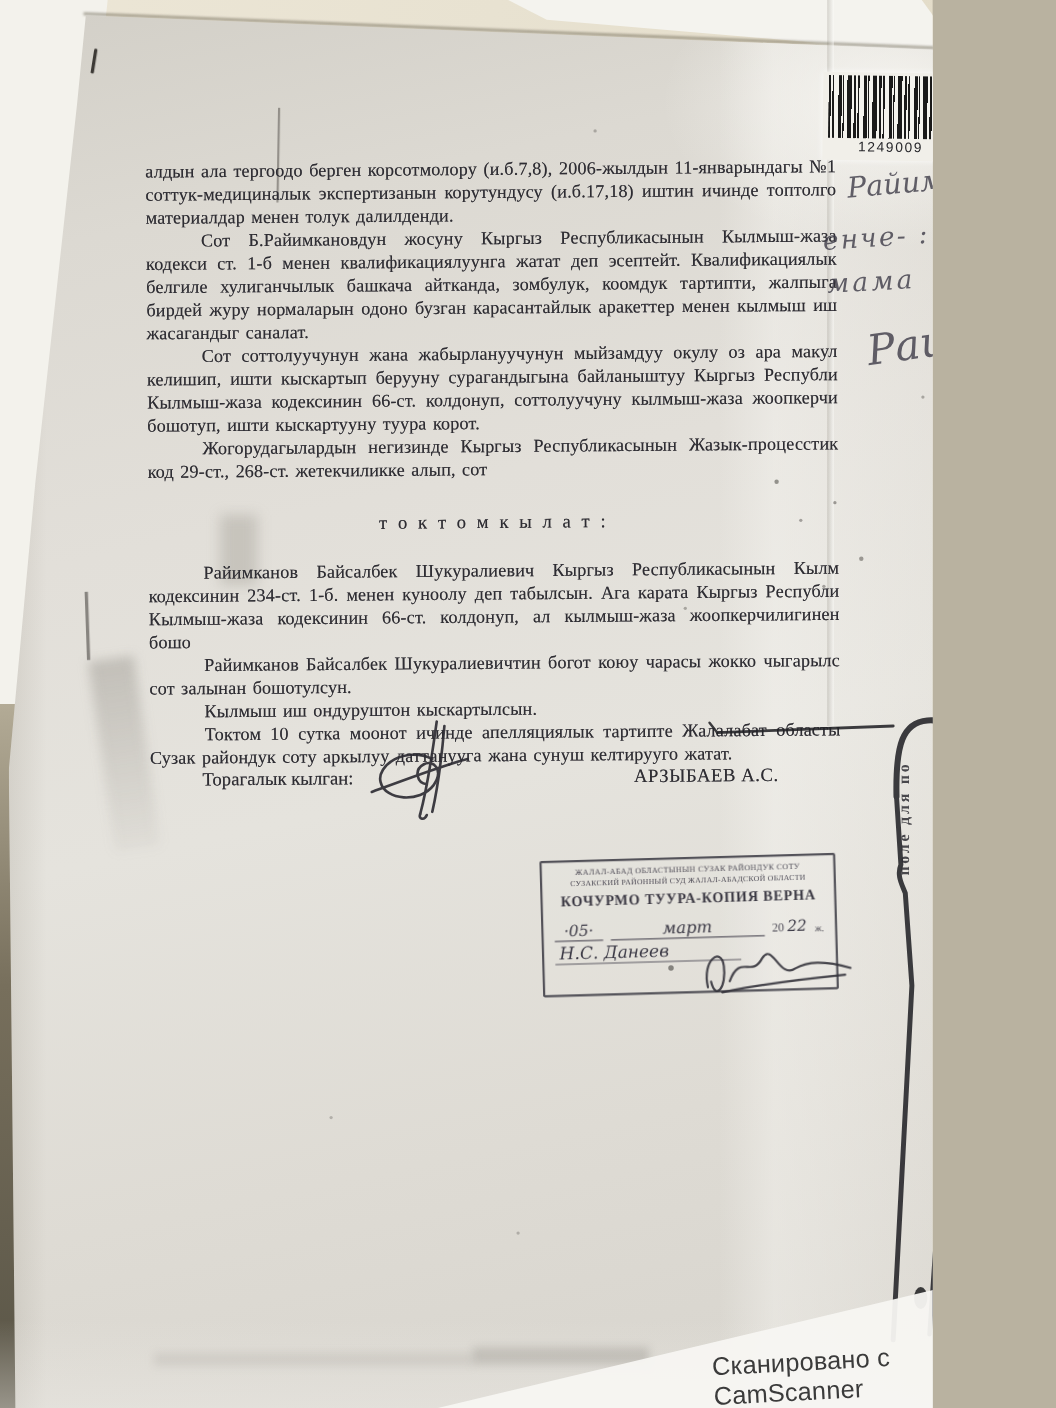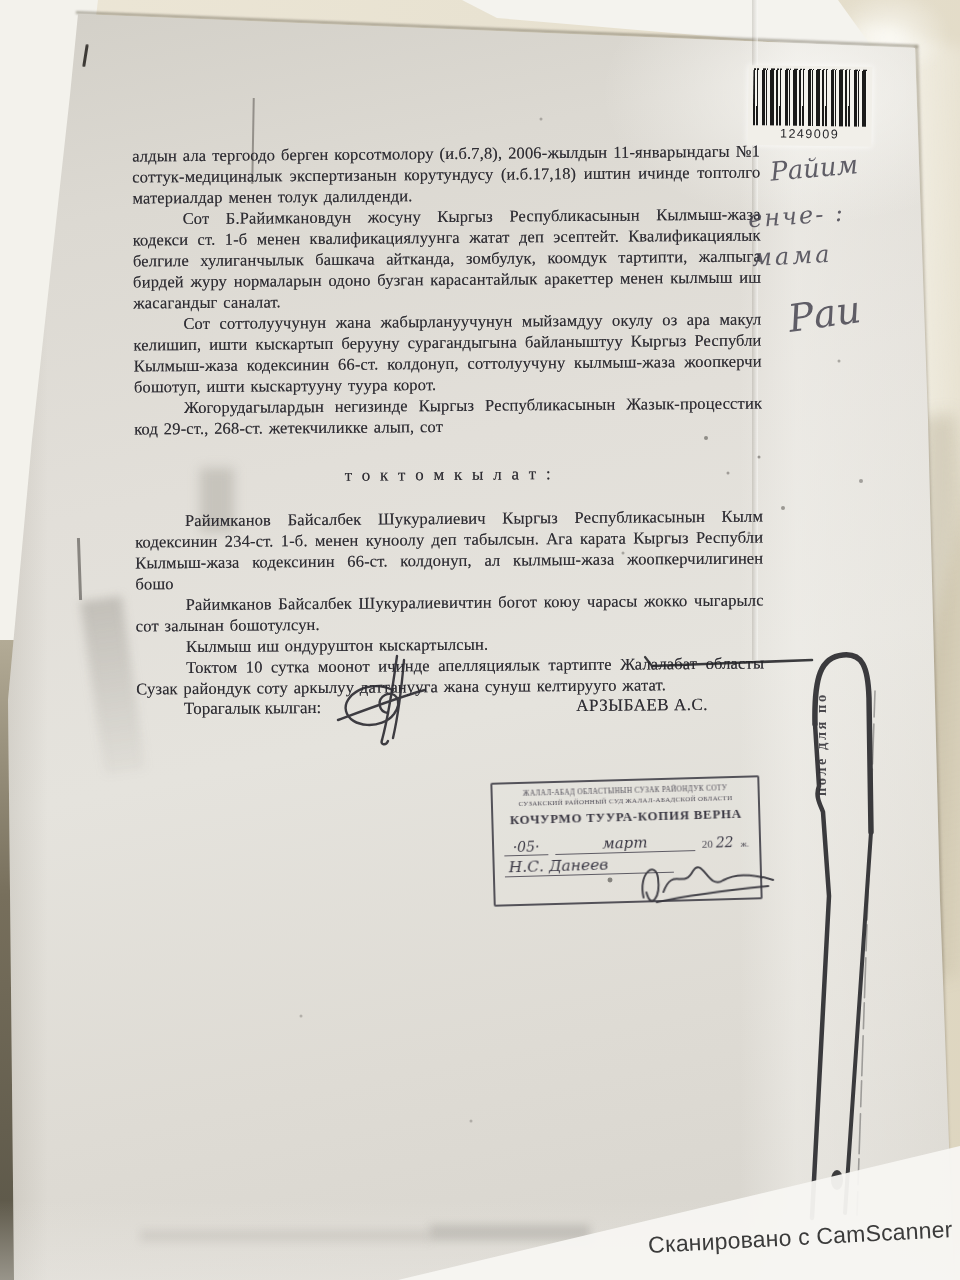--- a/index.html
+++ b/index.html
@@ -1,16 +1,16 @@
 <!DOCTYPE html>
 <html><head>
 <meta charset="utf-8">
 <style>
   html,body{margin:0;padding:0;background:#b9b2a0;}
-  .stage{position:relative;width:960px;height:1280px;overflow:hidden;
+  .stage{position:relative;width:848px;height:1280px;overflow:hidden;
          font-family:"Liberation Serif",serif;}
   .abs{position:absolute;}
 
   
   .bg{position:absolute;inset:0;
       background:linear-gradient(105deg,#ece6d6 0%,#e8e2d1 38%,#e4ddca 70%,#ddd5bf 100%);}
   .bg-fold1{right:-40px;top:40px;width:220px;height:620px;
       background:linear-gradient(75deg,transparent 20%,rgba(255,255,250,.6) 52%,transparent 80%);
       transform:rotate(14deg);filter:blur(7px);}
   .bg-fold2{right:-30px;top:420px;width:150px;height:560px;

